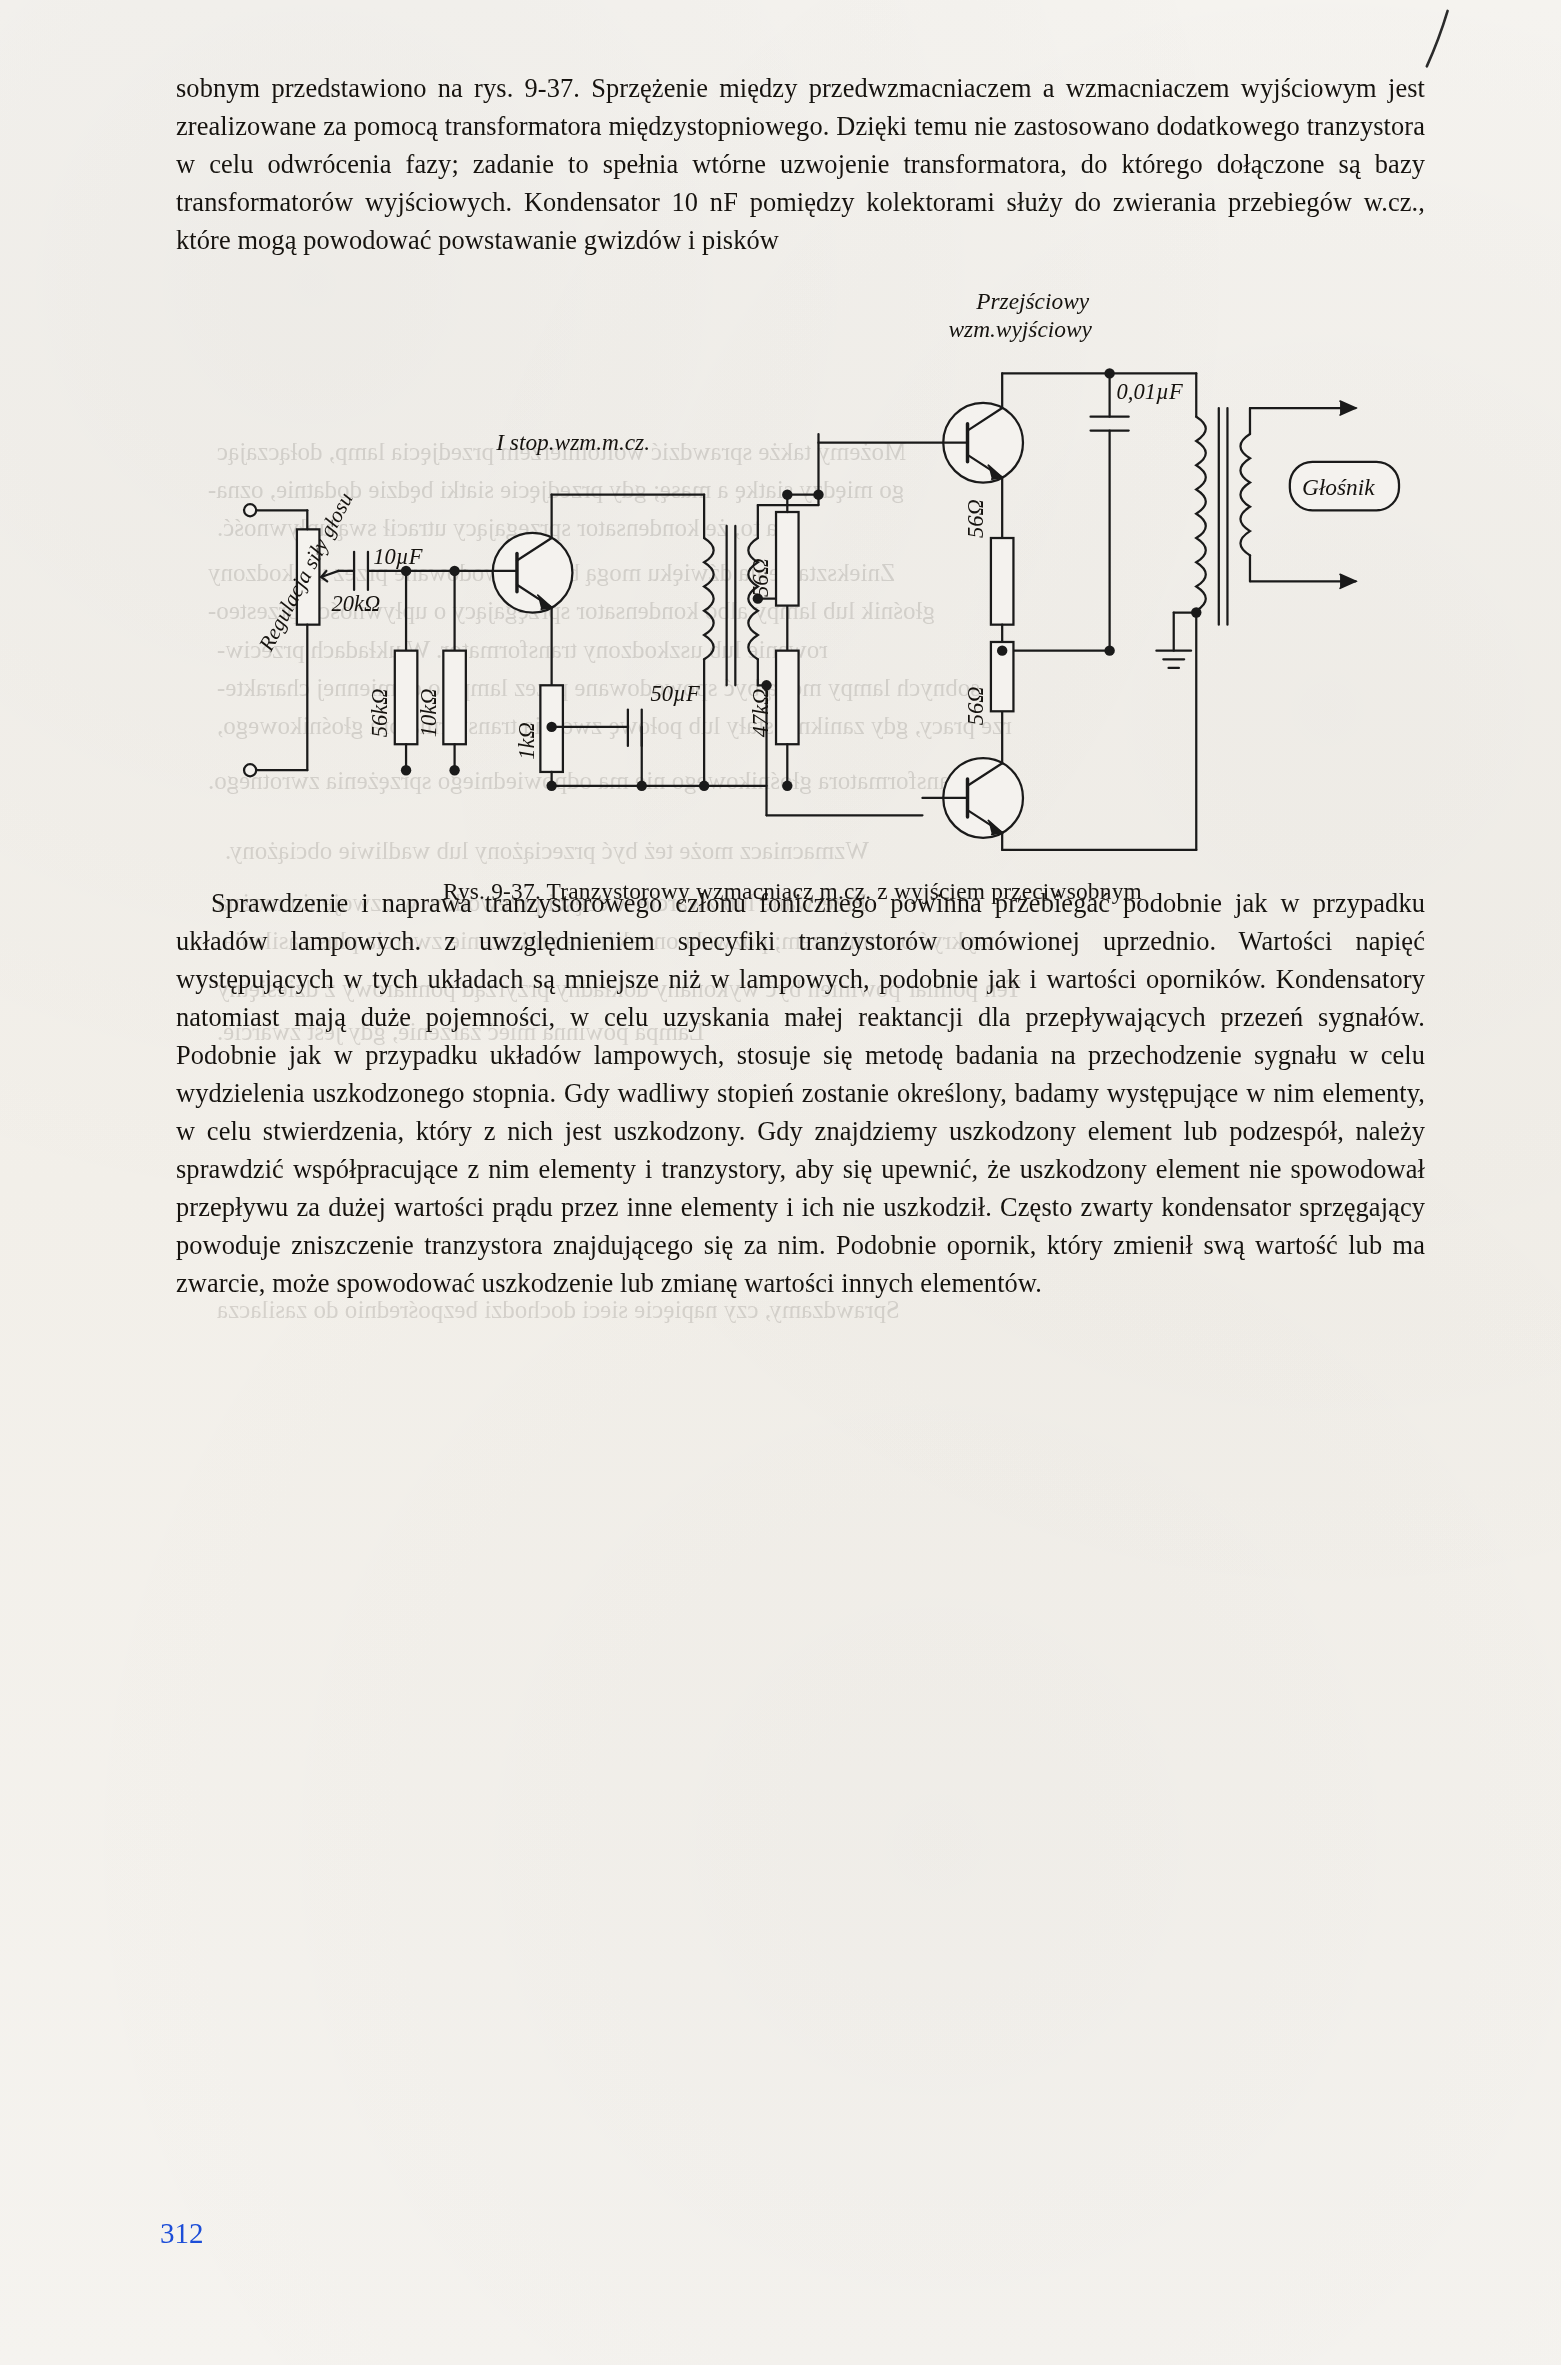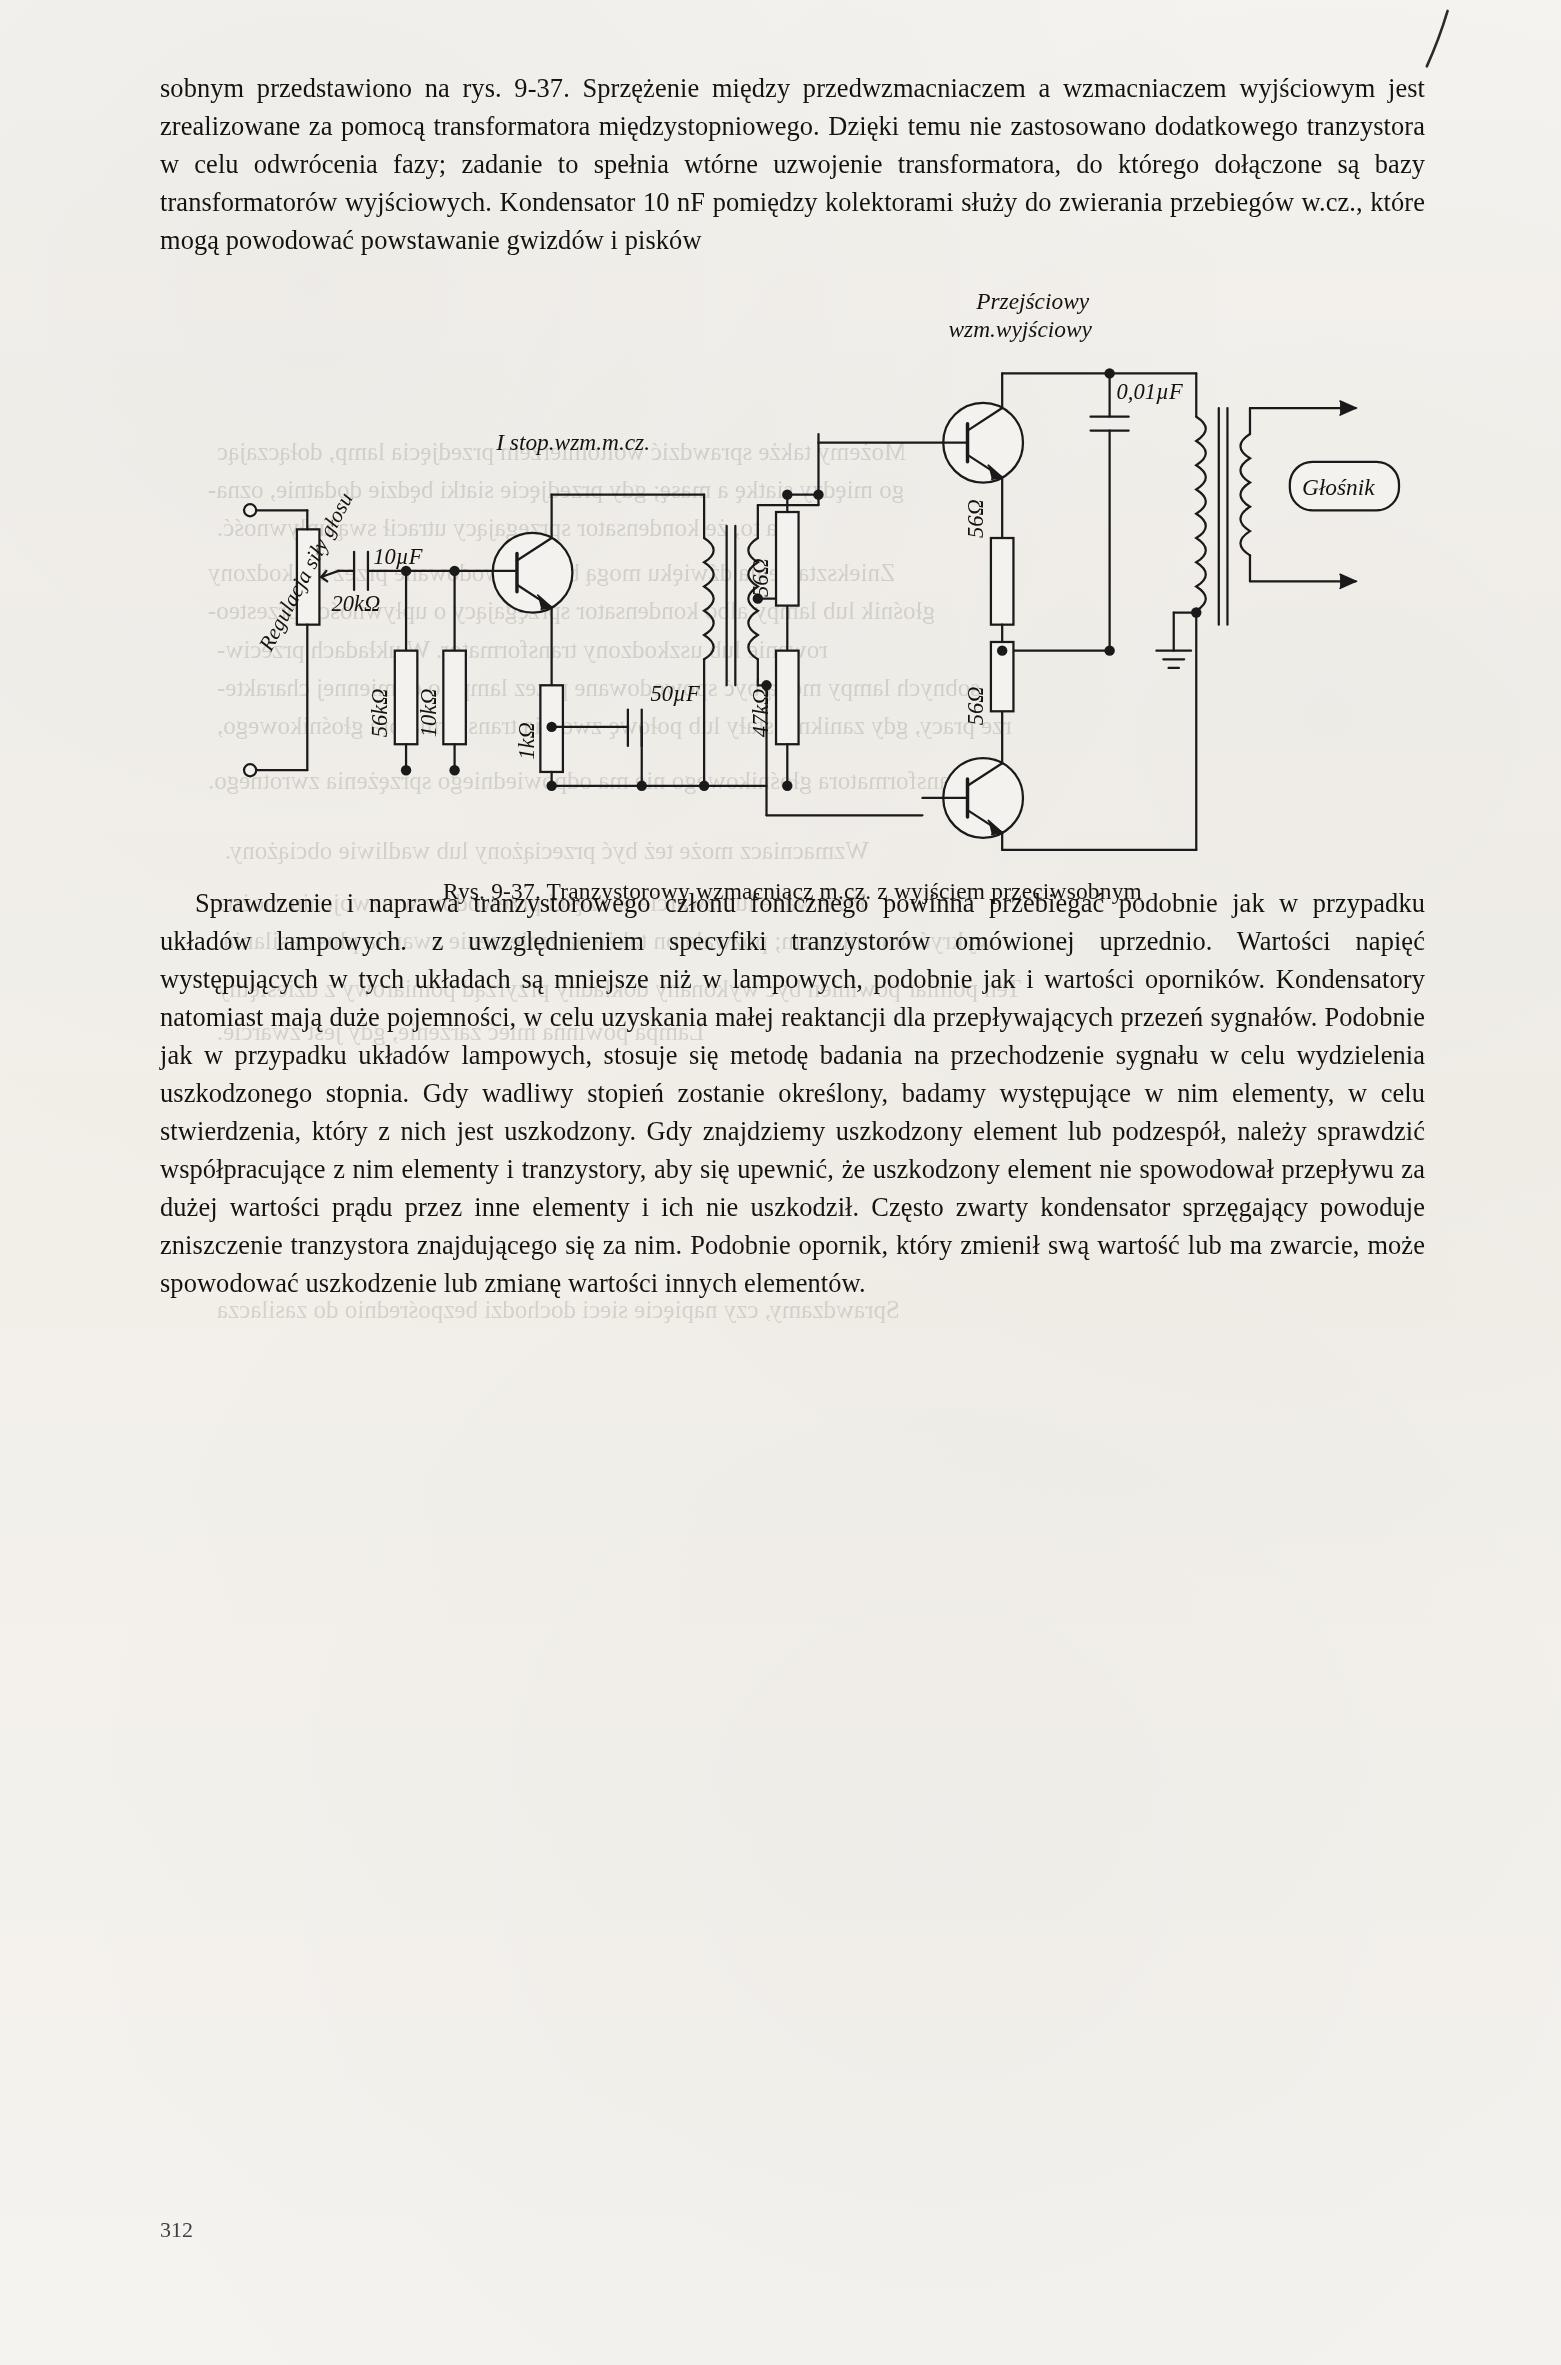--- a/index.html
+++ b/index.html
@@ -31,21 +31,21 @@
       linear-gradient(180deg, #f6f4f0 0%, #f2efe9 50%, #f5f3ef 100%);
     pointer-events: none;
   }
   .content {
     position: absolute;
     left: 160px;
     top: 69px;
     width: 1265px;
   }
   p.body-text {
-    margin: 0 0 0 0;
+    margin: 0 0 0 16px;
     font-size: 26.4px;
     line-height: 38px;
     text-align: justify;
     letter-spacing: 0.1px;
     color: #16130f;
   }
   p.body-text.indent {
     text-indent: 35px;
   }
 
@@ -64,22 +64,22 @@
     color: #16130f;
     letter-spacing: 0.2px;
   }
   .after-figure {
     margin-top: 22.5px;
   }
   .page-number {
     position: absolute;
     left: 160px;
     top: 2217px;
-    font-size: 22px;
-    color: #404040;
+    font-size: 29px;
+    color: #1d4ed8;
   }
   
   .ghost {
     position: absolute;
     color: rgba(60,55,48,0.16);
     font-size: 25px;
     line-height: 38px;
     font-family: "Liberation Serif", serif;
     transform: scaleX(-1);
     pointer-events: none;

